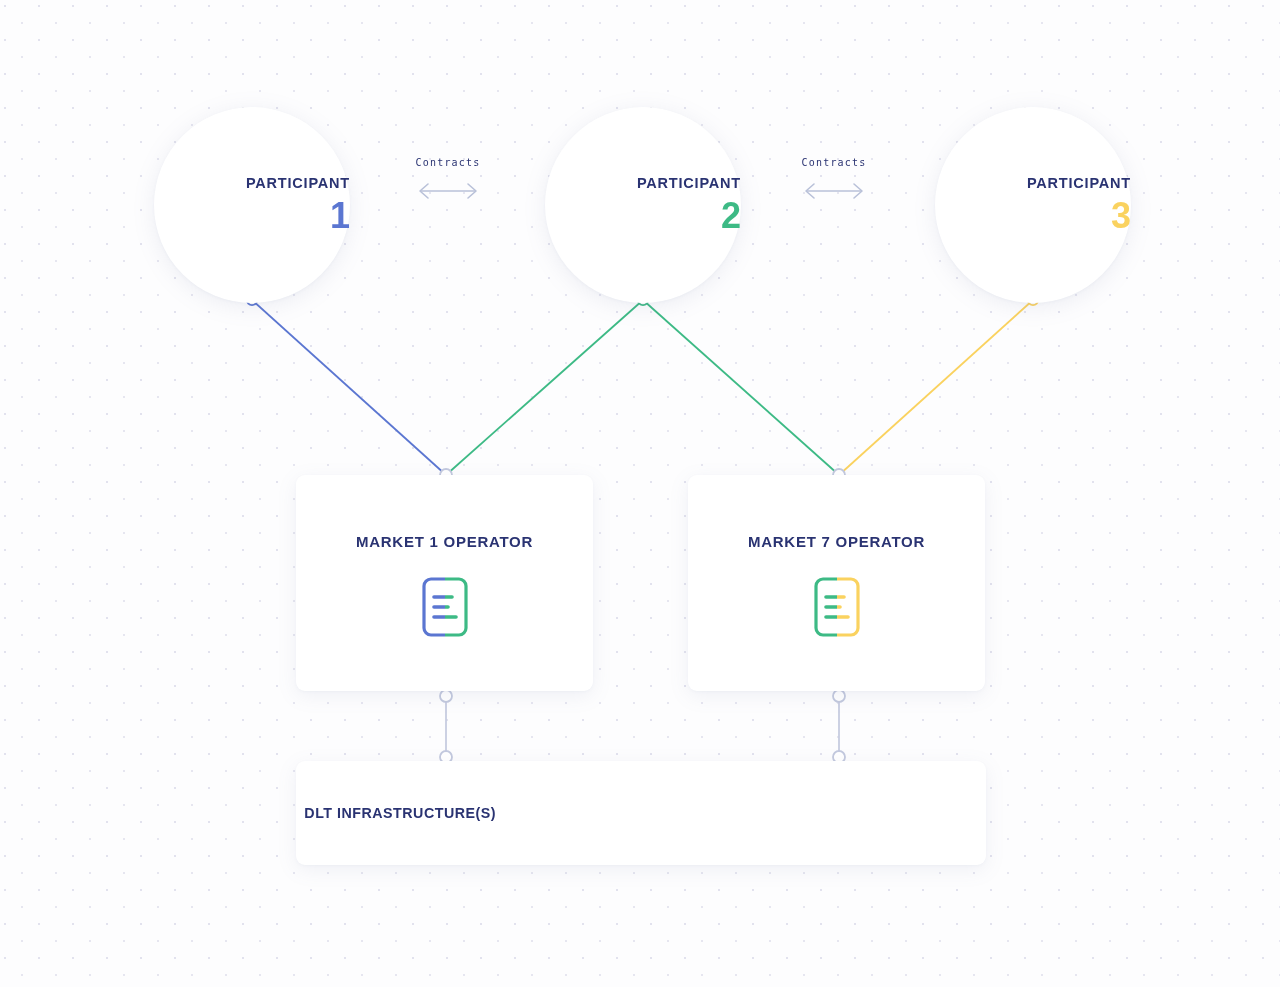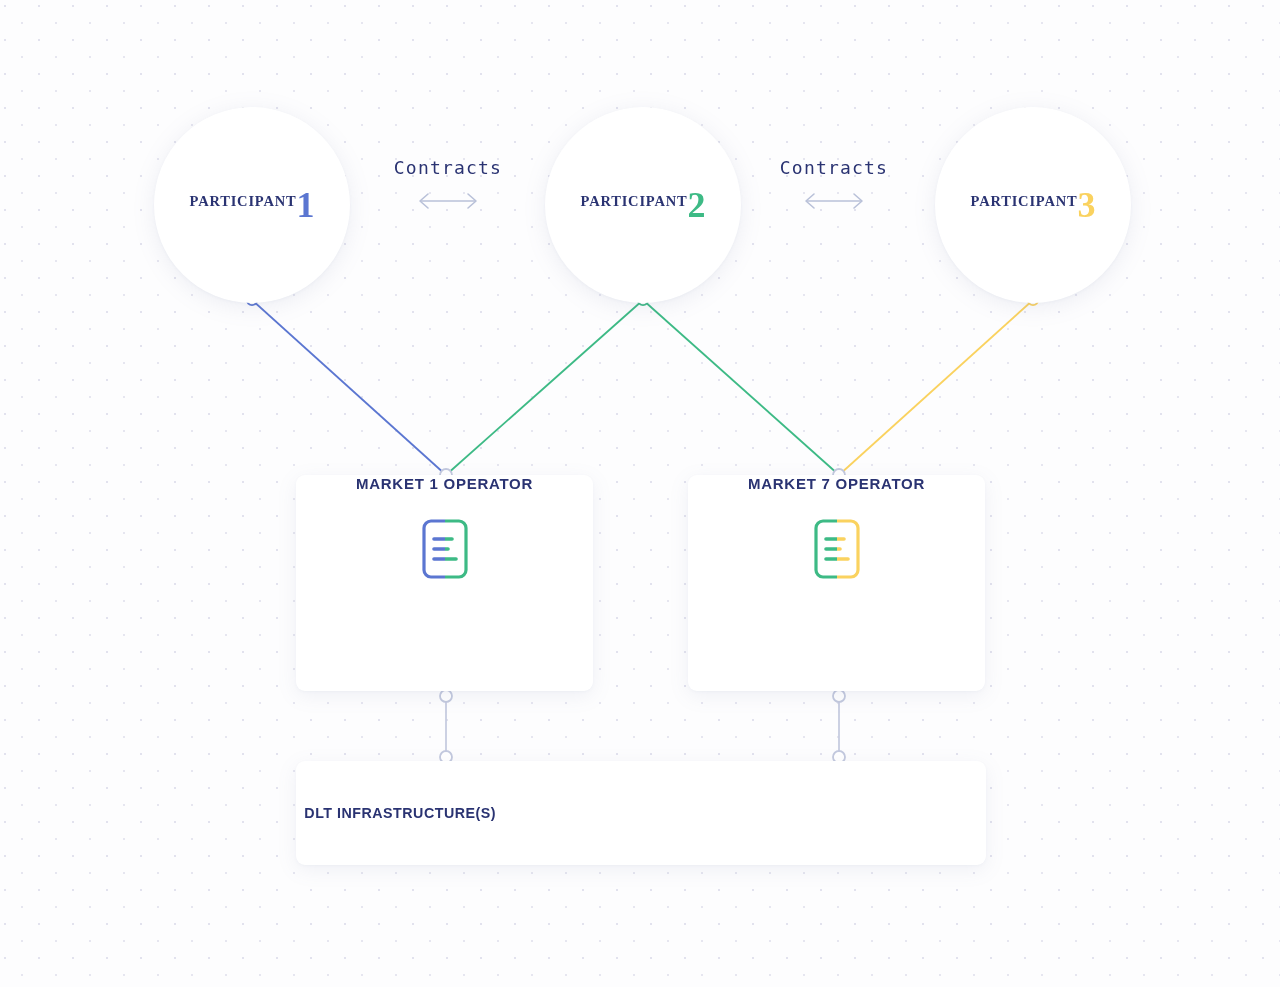--- a/index.html
+++ b/index.html
@@ -42,24 +42,23 @@
   
   .participant {
     position: absolute;
     width: 196px;
     height: 196px;
     border-radius: 50%;
     background: #ffffff;
     box-shadow: 0 4px 22px rgba(120, 130, 170, 0.13),
                 0 1px 3px rgba(120, 130, 170, 0.06);
     display: flex;
-    flex-direction: row;
-    align-items: center;
+    flex-direction: column;
+    align-items: flex-end;
     justify-content: center;
-    font-family: Liberation Serif, serif;
   }
   .p-label {
     font-size: 14.5px;
     font-weight: bold;
     letter-spacing: 0.8px;
     color: #2a3372;
     line-height: 1;
     margin-bottom: 8px;
   }
   .p-number {
@@ -77,21 +76,21 @@
     position: absolute;
     display: flex;
     flex-direction: column;
     align-items: center;
     width: 160px;
   }
   .c1 { left: 368px; top: 157px; }
   .c2 { left: 754px; top: 157px; }
   .contracts-label {
     font-family: "DejaVu Sans Mono", "Liberation Mono", monospace;
-    font-size: 18px;
+    font-size: 10px;
     color: #2a3372;
     letter-spacing: 1.2px;
     margin-bottom: 13px;
   }
   .arrow-wrap { line-height: 0; }
 
   
   .card {
     position: absolute;
     background: #ffffff;
@@ -106,20 +105,21 @@
     flex-direction: column;
     align-items: center;
   }
   .m1 { left: 296px; top: 475px; }
   .m2 { left: 688px; top: 475px; }
   .card-title {
     font-size: 15px;
     font-weight: bold;
     letter-spacing: 0.75px;
     color: #2a3372;
+    margin-top: 58px;
   }
   .card-icon {
     margin-top: 26px;
     line-height: 0;
   }
 
   .dlt-card {
     left: 296px;
     top: 761px;
     width: 690px;

